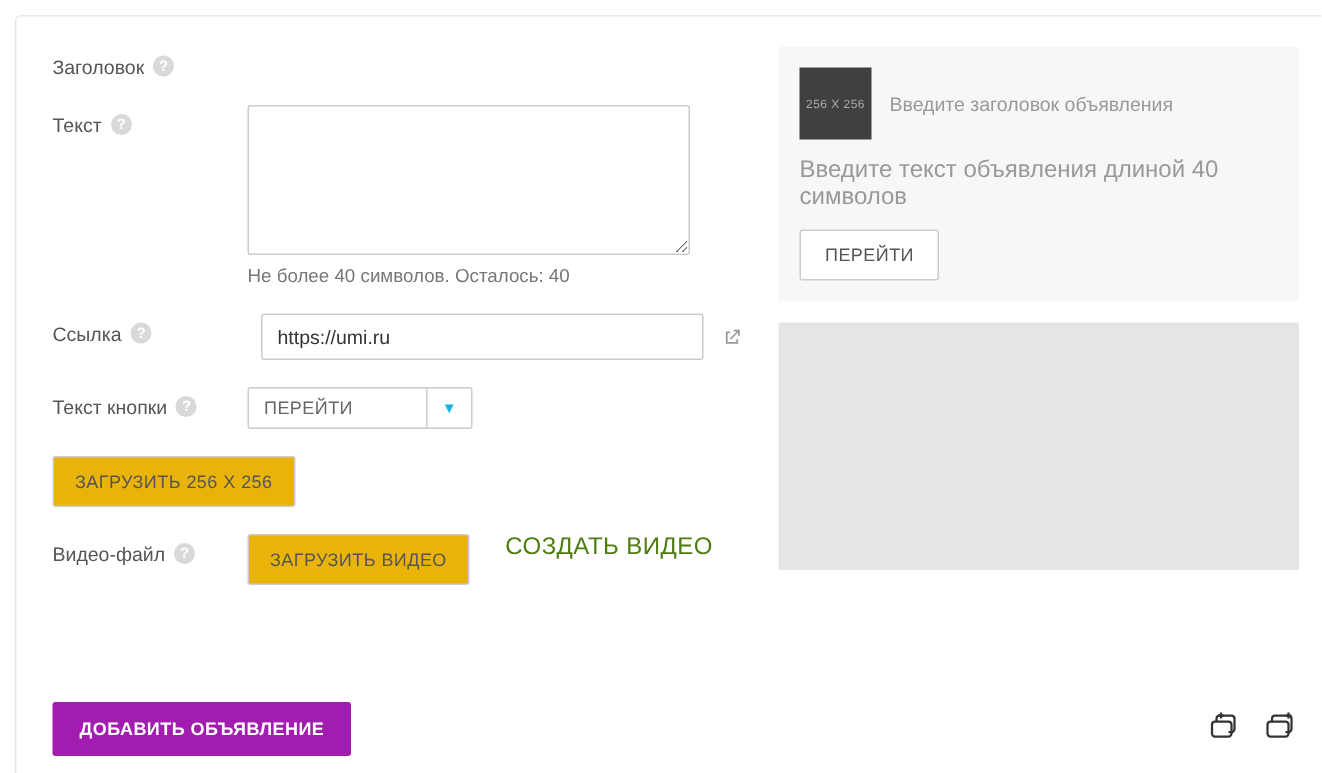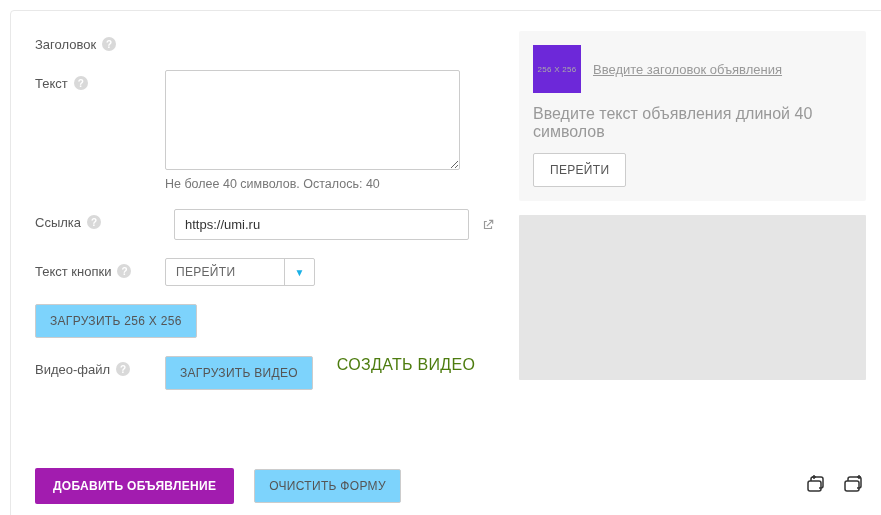--- a/index.html
+++ b/index.html
@@ -82,21 +82,21 @@
     .select-caret {
       width: 30px;
       border-left: 1px solid #ccc;
       display: flex;
       align-items: center;
       justify-content: center;
       color: #1bb0e6;
       font-size: 10px;
     }
     .btn-outline {
-      background: #7dd3fc;
+      background: #eab308;
       border: 1px solid #ccc;
       padding: 9px 14px;
       font-size: 12px;
       letter-spacing: 0.3px;
       color: #555;
       cursor: pointer;
       border-radius: 2px;
     }
     .video-row .row-body {
       display: flex;
@@ -136,29 +136,28 @@
     .footer-icon-btn { background: none; border: none; cursor: pointer; padding: 2px; }
 
     .preview {
       background: #f7f7f7;
       padding: 14px;
       border-radius: 2px;
     }
     .preview-top { display: flex; gap: 12px; align-items: center; margin-bottom: 12px; }
     .preview-thumb {
       width: 48px; height: 48px;
-      background: #6d28d9;
+      background: #404040;
       color: #aaa;
       font-size: 8px;
       display: flex; align-items: center; justify-content: center;
       letter-spacing: 0.3px;
     }
     .preview-title {
       color: #999;
-      text-decoration: underline;
       font-size: 13px;
     }
     .preview-desc {
       color: #999;
       font-size: 16px;
       margin-bottom: 12px;
     }
     .preview-btn {
       background: #fff;
       border: 1px solid #ccc;
@@ -254,21 +253,20 @@
         <div class="preview-desc">Введите текст объявления длиной 40 символов</div>
         <button class="preview-btn">ПЕРЕЙТИ</button>
       </div>
       <div class="gray-block"></div>
     </div>
 
   </div>
 
   <div class="footer">
     <button class="btn-primary">ДОБАВИТЬ ОБЪЯВЛЕНИЕ</button>
-    <button class="btn-outline">ОЧИСТИТЬ ФОРМУ</button>
     <div class="footer-icons">
       <button class="footer-icon-btn">
         <svg class="footer-icon" viewBox="0 0 24 24">
             <rect x="6" y="8" width="13" height="10" rx="2"></rect>
             <path d="M9 8V6a2 2 0 0 1 2-2h8a2 2 0 0 1 2 2v7a2 2 0 0 1-2 2h-2"></path>
             <path d="M12 2v4M10 4h4"></path>
           </svg>
       </button>
       <button class="footer-icon-btn">
         <svg class="footer-icon" viewBox="0 0 24 24">

